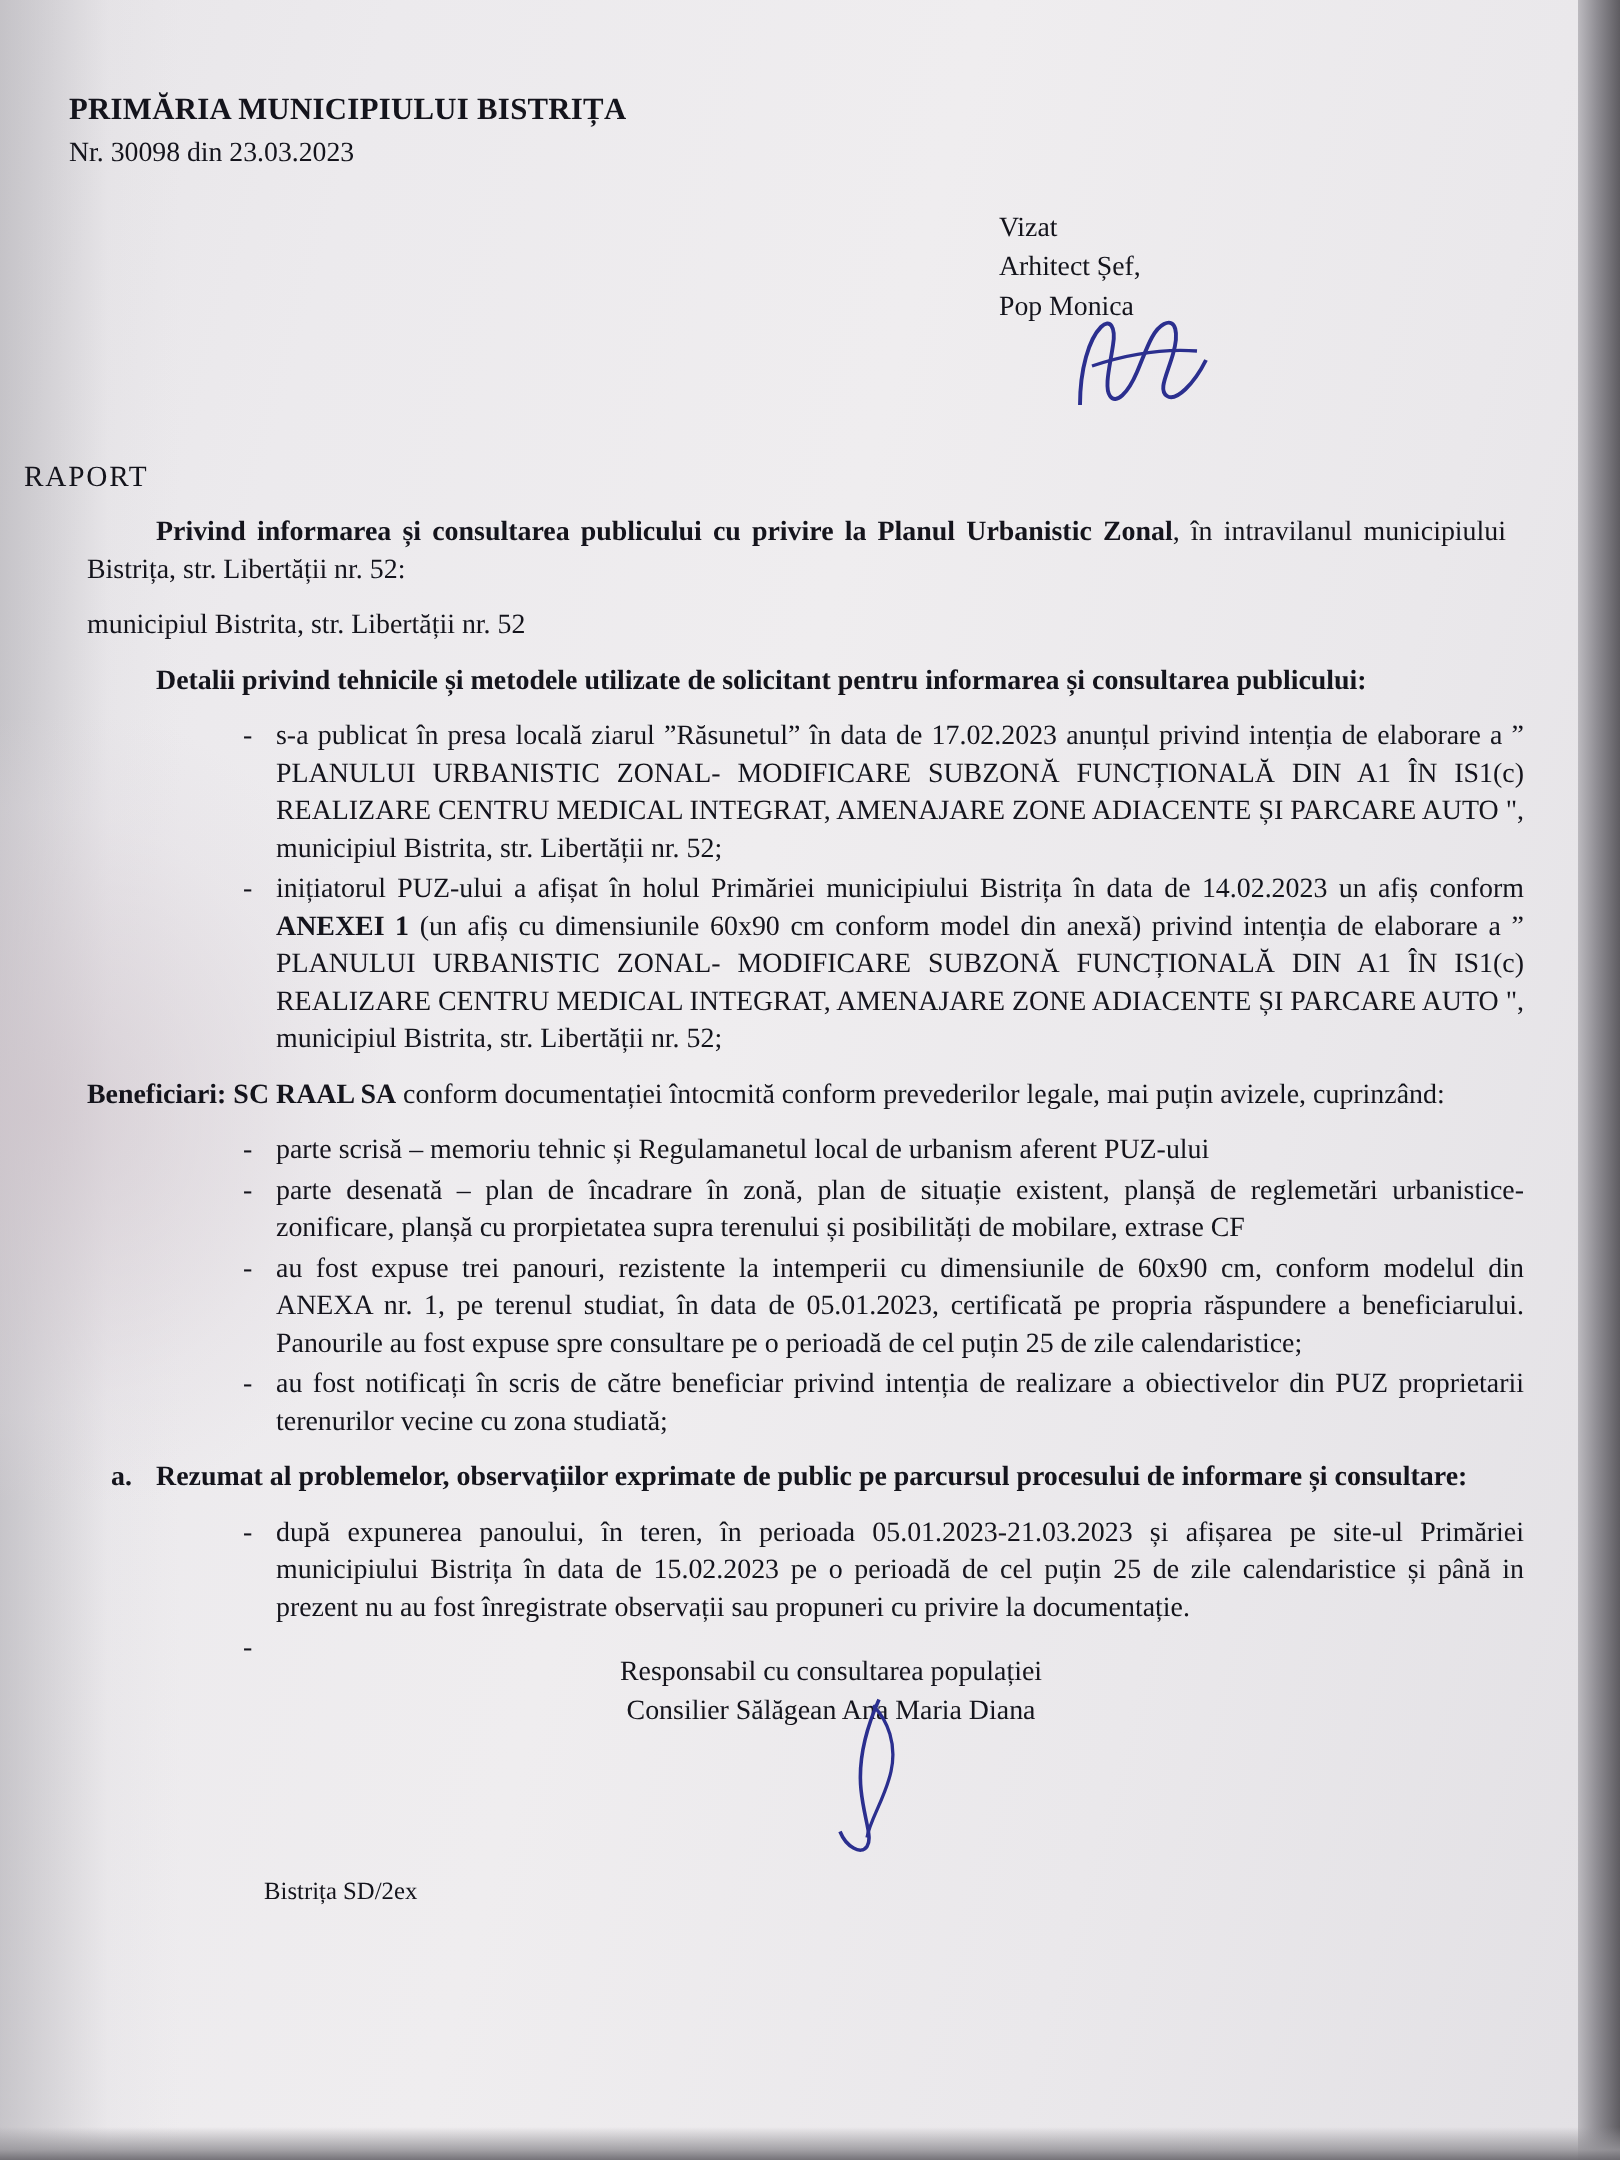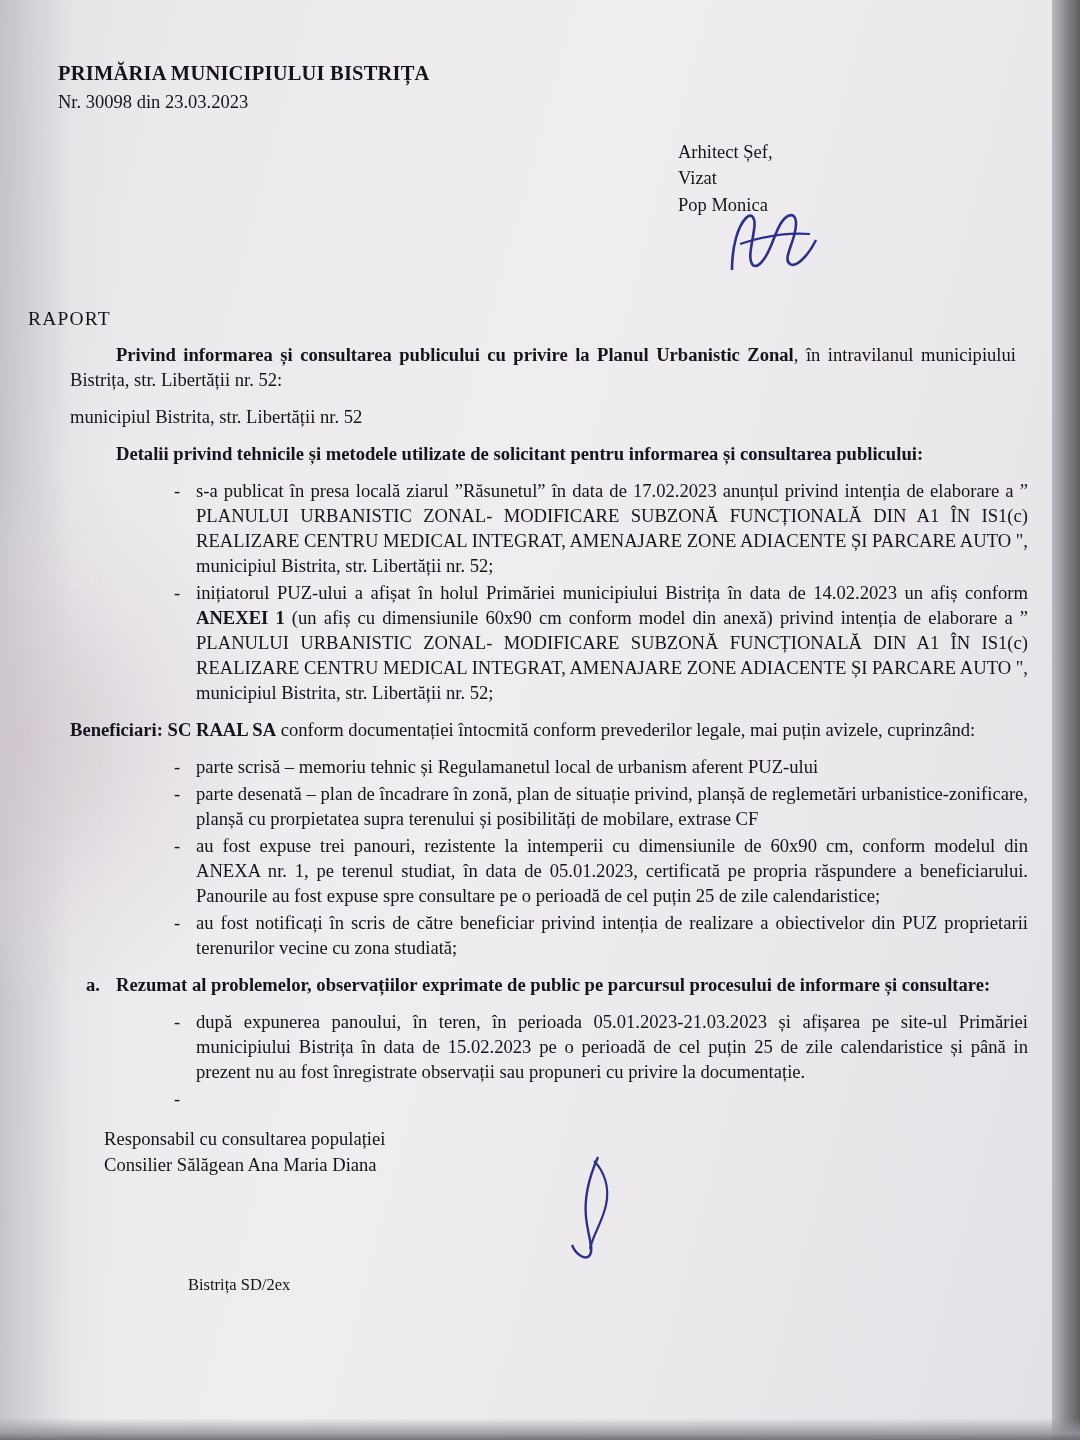--- a/index.html
+++ b/index.html
@@ -49,21 +49,21 @@
   }
   .content {
     position: absolute;
     left: 0; top: 0;
     width: 1080px;
     height: 1440px;
     padding: 0;
   }
   .doc {
     position: absolute;
-    left: 58px;
+    left: 46px;
     top: 62px;
     width: 970px;
     color: #14141c;
   }
   .org-title {
     font-weight: bold;
     font-size: 20.5px;
     letter-spacing: 0.2px;
   }
   .doc-num {
@@ -138,22 +138,22 @@
     position: absolute;
     left: 16px;
     top: 0;
     font-weight: bold;
   }
   .benef {
     margin-top: 4px;
     margin-left: 92px;
   }
   .closing {
-    margin-top: 42px;
-    text-align: left;
+    margin-top: 18px;
+    text-align: center;
     font-size: 18.6px;
     line-height: 1.42;
     margin-left: 46px;
   }
   .sig-diana-wrap {
     position: relative;
     height: 70px;
   }
   .sig-diana {
     position: absolute;
@@ -176,22 +176,22 @@
   <div class="edge-right"></div>
   <div class="edge-bottom"></div>
 
   <div class="content">
     <div class="doc">
 
       <div class="org-title">PRIMĂRIA MUNICIPIULUI BISTRIȚA</div>
       <div class="doc-num">Nr. 30098 din  23.03.2023</div>
 
       <div class="vizat">
+        <div>Vizat</div>
         <div>Arhitect Șef,</div>
-        <div>Vizat</div>
         <div>Pop Monica</div>
       </div>
 
       <div class="sig-wrap">
         <svg class="sig-monica" width="120" height="72" viewBox="0 0 120 72">
           <path class="ink" stroke-width="2.6" d="M14 66 C 14 42, 20 22, 28 14 C 34 8, 38 14, 36 26 C 34 40, 30 54, 34 60 C 38 66, 46 58, 52 44 C 58 30, 62 16, 70 12 C 78 8, 80 18, 76 32 C 72 46, 66 56, 72 60 C 78 64, 90 52, 98 36"></path>
           <path class="ink" stroke-width="2.2" d="M22 40 C 40 34, 66 28, 92 30"></path>
         </svg>
       </div>
 
@@ -222,21 +222,21 @@
         <b>Beneficiari: SC RAAL SA</b><span> conform documentației întocmită conform prevederilor legale, mai puțin avizele, cuprinzând:</span>
       </p>
 
       <ul class="dash indent2">
         <li>
           <span class="dash-mark">-</span>
           <span>parte scrisă – memoriu tehnic și Regulamanetul local de urbanism aferent PUZ-ului</span>
         </li>
         <li>
           <span class="dash-mark">-</span>
-          <span>parte desenată – plan de încadrare în zonă, plan de situație privind, planșă de reglemetări urbanistice-zonificare, planșă cu prorpietatea supra terenului și posibilități de mobilare, extrase CF</span>
+          <span>parte desenată – plan de încadrare în zonă, plan de situație existent, planșă de reglemetări urbanistice-zonificare, planșă cu prorpietatea supra terenului și posibilități de mobilare, extrase CF</span>
         </li>
         <li>
           <span class="dash-mark">-</span>
           <span>au fost expuse trei panouri, rezistente la intemperii cu dimensiunile de 60x90 cm, conform modelul din ANEXA nr. 1, pe terenul studiat, în data de 05.01.2023, certificată pe propria răspundere a beneficiarului. Panourile au fost expuse spre consultare pe o perioadă de cel puțin 25 de zile calendaristice;</span>
         </li>
         <li>
           <span class="dash-mark">-</span>
           <span>au fost notificați în scris de către beneficiar privind intenția de realizare a obiectivelor din PUZ proprietarii terenurilor vecine cu zona studiată;</span>
         </li>
       </ul>

